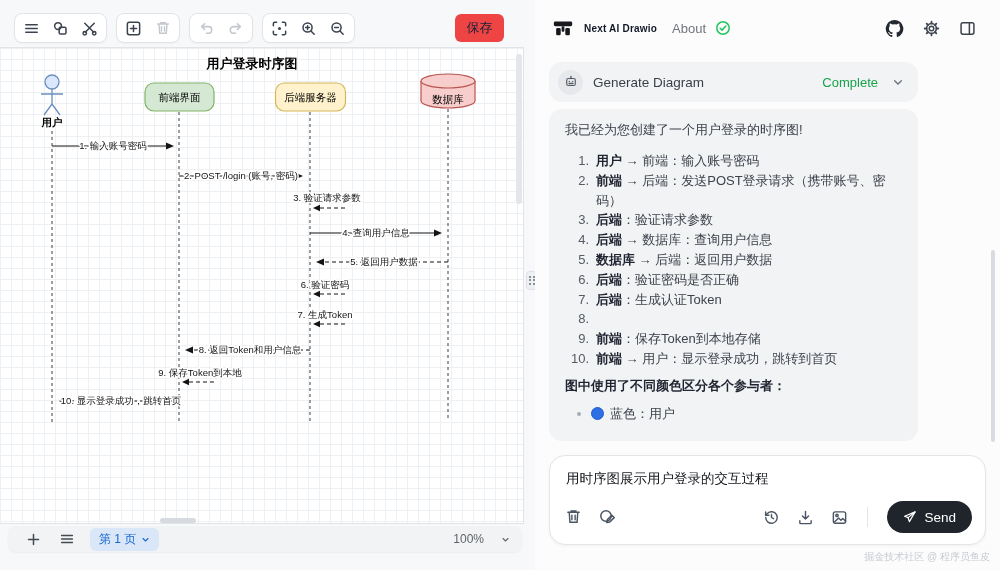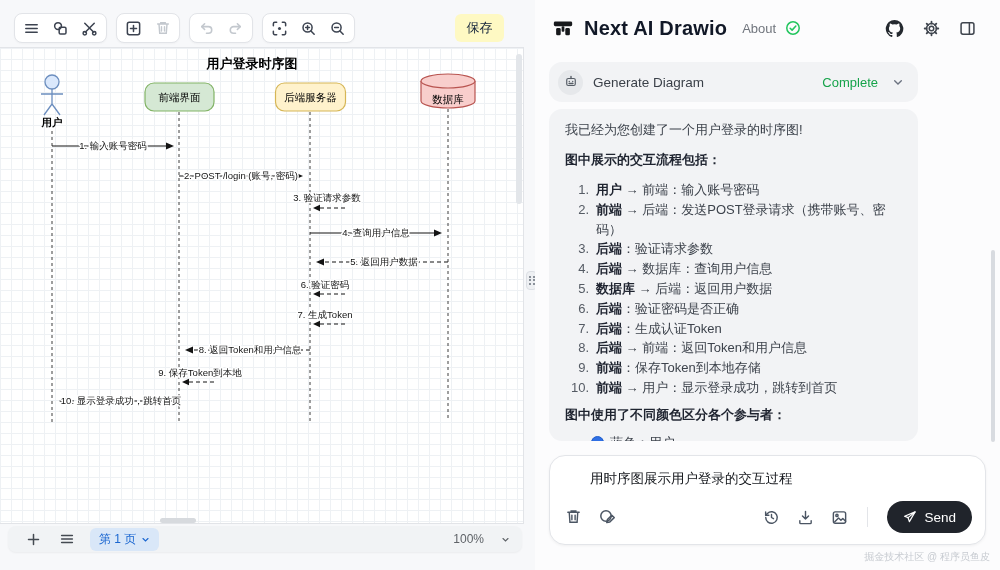--- a/index.html
+++ b/index.html
@@ -12,21 +12,21 @@
   .canvas { position:absolute; left:0; top:47px; width:524px; height:477px; background:#fff;
     border-top:1px solid #e2e4e8; border-right:1px solid #e2e4e8; border-bottom:1px solid #e2e4e8;
     background-image:linear-gradient(#eef1f4 1px,transparent 1px),linear-gradient(90deg,#eef1f4 1px,transparent 1px);
     background-size:11px 11px; }
   .toolbar { position:absolute; left:14px; top:13px; display:flex; gap:9px; z-index:5; }
   .tb-group { display:flex; align-items:center; background:#fff; border:1px solid #e2e4e8;
     border-radius:8px; padding:1px 2px; height:30px; box-shadow:0 1px 2px rgba(0,0,0,.03); }
   .tb-btn { width:29px; height:26px; display:flex; align-items:center; justify-content:center;
     border-radius:6px; color:#3c4350; cursor:pointer; }
   .tb-btn.disabled { color:#c3c8ce; }
-  .save-btn { position:absolute; left:455px; top:14px; width:49px; height:28px; background:#fef9c3;
+  .save-btn { position:absolute; left:455px; top:14px; width:49px; height:28px; background:#ef4444;
     border:none; border-radius:6px; font-size:13px; color:#13233a; font-family:inherit; cursor:pointer; }
   svg.ic { display:block; }
 
   
   .bottom-bar { position:absolute; left:8px; top:526px; width:514px; height:26px; background:#f1f3f5;
     border-radius:8px; display:flex; align-items:center; padding:0 12px; box-shadow:0 1px 2px rgba(0,0,0,.05); }
   .bb-btn { width:26px; height:22px; display:flex; align-items:center; justify-content:center; color:#444a52; border-radius:4px; cursor:pointer; }
   .page-pill { margin-left:10px; background:#d9e7f8; border-radius:6px; padding:3px 9px; font-size:12px;
     color:#1a66d0; display:flex; align-items:center; gap:5px; cursor:pointer; }
   .zoom-indicator { margin-left:auto; font-size:12px; color:#5f6368; display:flex; align-items:center; gap:17px; cursor:pointer; }
@@ -46,21 +46,21 @@
   .mlabel { font-size:9.5px; fill:#141414; text-anchor:middle; paint-order:stroke; stroke:#fff; stroke-width:3px; stroke-linejoin:round; }
   .lifeline { stroke:#3f3f3f; stroke-width:1; stroke-dasharray:3,3; fill:none; }
   .msg { stroke:#141414; stroke-width:1.2; fill:none; }
   .msg.dash { stroke-dasharray:4,3; }
   .head { fill:#141414; stroke:none; }
 
   
   .chat { position:absolute; left:535px; top:0; width:465px; height:570px; background:#fcfcfd; }
   .chat-header { position:absolute; left:0; top:0; width:100%; height:56px; display:flex; align-items:center; padding:0 24px 0 17px; }
   .logo { color:#17191c; }
-  .app-title { margin-left:10px; font-size:20px; font-weight:bold; color:#111827; letter-spacing:.2px; }
+  .app-title { margin-left:10px; font-size:10px; font-weight:bold; color:#111827; letter-spacing:.2px; }
   .about-link { margin-left:15px; font-size:13px; color:#70757d; cursor:pointer; }
   .check-ic { margin-left:9px; color:#22c55e; }
   .header-actions { margin-left:auto; display:flex; align-items:center; gap:19px; color:#3f454e; }
   .h-btn { cursor:pointer; display:flex; }
 
   .chat-scroll { position:absolute; left:14px; top:62px; width:369px; }
   .tool-card { height:40px; background:#f2f3f5; border-radius:13px; display:flex; align-items:center;
     padding:0 14px 0 9px; cursor:pointer; }
   .tool-ic { width:25px; height:25px; border-radius:50%; background:#e6e8eb; display:flex; align-items:center; justify-content:center; color:#565d66; }
   .tool-label { margin-left:10px; font-size:13.5px; color:#3b4149; }
@@ -76,21 +76,21 @@
   .step .num { width:24px; text-align:right; margin-right:7px; color:#555b64; flex:none; }
   .step b { color:#1f2430; }
   .legend-item { display:flex; align-items:center; height:18px; margin-top:2px; }
   .legend-item .bullet { width:4px; height:4px; border-radius:50%; background:#a7acb3; margin:0 10px 0 12px; flex:none; }
   .legend-item .cdot { width:13px; height:13px; border-radius:50%; margin-right:6px; flex:none; }
   .cdot.blue { background:#2f6fe4; border:1px solid #1d5ccc; }
 
   .chat-vscroll { position:absolute; left:456px; top:250px; width:4px; height:192px; background:#d8dbe0; border-radius:2px; }
 
   .input-card { position:absolute; left:14px; top:455px; width:437px; height:90px; background:#fff;
-    border:1px solid #e3e5e9; border-radius:16px; box-shadow:0 1px 3px rgba(0,0,0,.05);padding-left:24px; }
+    border:1px solid #e3e5e9; border-radius:16px; box-shadow:0 1px 3px rgba(0,0,0,.05); }
   .input-text { padding:14px 16px 0; font-size:13.5px; color:#15181d; line-height:18px; min-height:40px; outline:none; }
   .input-row { position:absolute; left:15px; right:13px; bottom:11px; display:flex; align-items:center; }
   .in-btn { color:#4b5563; display:flex; cursor:pointer; }
   .in-left { display:flex; gap:16px; }
   .in-right { margin-left:auto; display:flex; align-items:center; gap:17px;justify-content:flex-end; }
   .in-divider { width:1px; height:20px; background:#e3e5e9; margin:0 2px; }
   .send-btn { height:32px; background:#20242b; border:none; border-radius:17px; color:#fff; font-size:13.5px;
     font-family:inherit; display:flex; align-items:center; gap:7px; padding:0 16px; cursor:pointer; }
   .watermark { position:absolute; right:10px; bottom:6px; font-size:10px; color:#c7cbd1; }
 </style>
@@ -342,21 +342,20 @@
         <span class="tool-status">Complete</span>
         <span class="tool-chevron">
           <svg width="12" height="12" viewBox="0 0 18 18" fill="none" stroke="currentColor" stroke-width="2" stroke-linecap="round">
               <path d="M4 7l5 5 5-5"></path>
             </svg>
         </span>
       </div>
 
       <div class="msg-card">
         <p class="intro">我已经为您创建了一个用户登录的时序图!</p>
-        <h3>图中展示的交互流程包括：</h3>
 
         <div class="step">
             <span class="num">1.</span>
             <span><b>用户</b><span> → 前端：输入账号密码</span></span>
           </div>
         <div class="step">
             <span class="num">2.</span>
             <span><b>前端</b><span> → 后端：发送POST登录请求（携带账号、密码）</span></span>
           </div>
         <div class="step">
@@ -374,21 +373,20 @@
         <div class="step">
             <span class="num">6.</span>
             <span><b>后端</b><span>：验证密码是否正确</span></span>
           </div>
         <div class="step">
             <span class="num">7.</span>
             <span><b>后端</b><span>：生成认证Token</span></span>
           </div>
         <div class="step">
             <span class="num">8.</span>
-            <span><b>后端</b><span> → 前端：返回Token和用户信息</span></span>
           </div>
         <div class="step">
             <span class="num">9.</span>
             <span><b>前端</b><span>：保存Token到本地存储</span></span>
           </div>
         <div class="step">
             <span class="num">10.</span>
             <span><b>前端</b><span> → 用户：显示登录成功，跳转到首页</span></span>
           </div>
 

